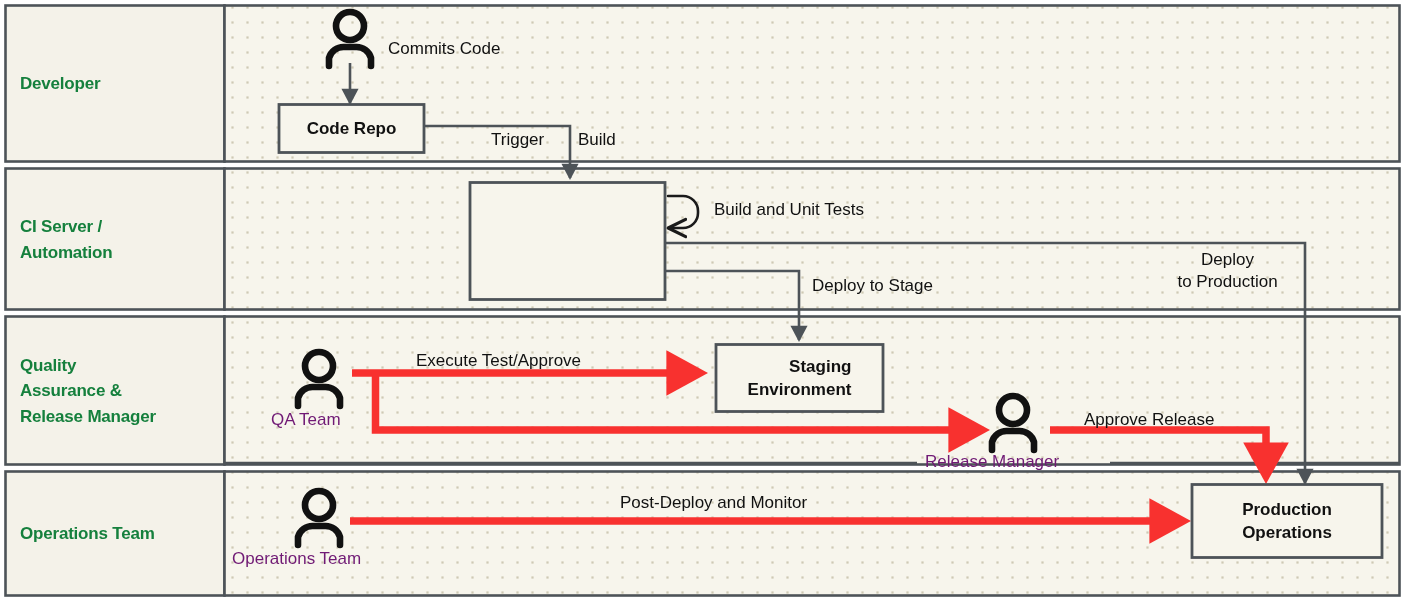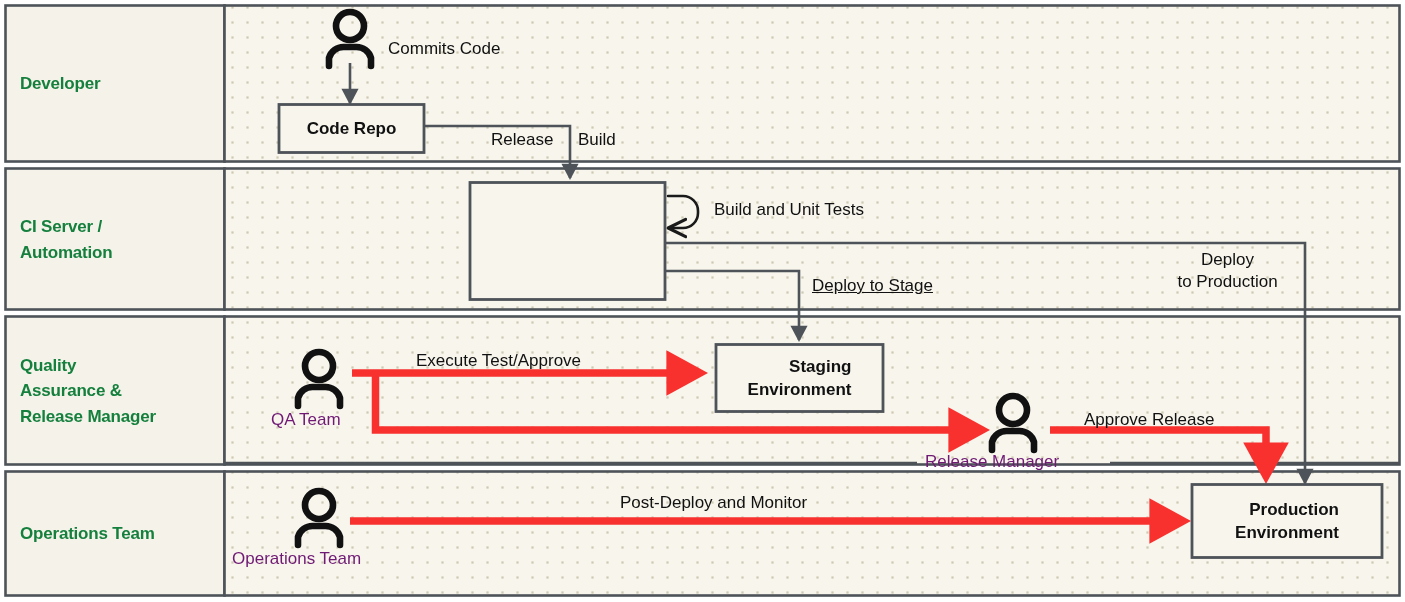--- a/index.html
+++ b/index.html
@@ -175,30 +175,30 @@
 Automation</div>
   <div class="lane-label" style="left:20px; top:317px; width:205px; height:148px;">Quality
 Assurance &amp;
 Release Manager</div>
   <div class="lane-label" style="left:20px; top:472px; width:200px; height:124px;">Operations Team</div>
 
   <div class="node-label" style="left:279px; top:105px; width:145px; height:48px;">Code Repo</div>
   <div class="node-label" style="left:716px; top:345px; width:167px; height:67px;">Staging
 Environment</div>
   <div class="node-label" style="left:1192px; top:485px; width:190px; height:73px;">Production
-Environment</div>
+Operations</div>
 
   <div class="edge-label" style="left:388px; top:38px;">Commits Code</div>
 
-  <div class="edge-label" style="left:491px; top:129px;">Release</div>
+  <div class="edge-label" style="left:491px; top:129px;">Trigger</div>
   <div class="edge-label" style="left:578px; top:129px;">Build</div>
 
   <div class="edge-label" style="left:714px; top:199px;">Build and Unit Tests</div>
 
-  <div class="edge-label" style="left:812px; top:275px;text-decoration:underline;">Deploy to Stage</div>
+  <div class="edge-label" style="left:812px; top:275px;">Deploy to Stage</div>
 
   <div class="edge-label center" style="left:1155px; top:249px; width:145px;">Deploy
 to Production</div>
 
   <div class="edge-label" style="left:416px; top:350px;">Execute Test/Approve</div>
 
   <div class="edge-label" style="left:1084px; top:402px;margin-top:7px;">Approve Release</div>
 
   <div class="edge-label" style="left:620px; top:492px;">Post-Deploy and Monitor</div>
 

